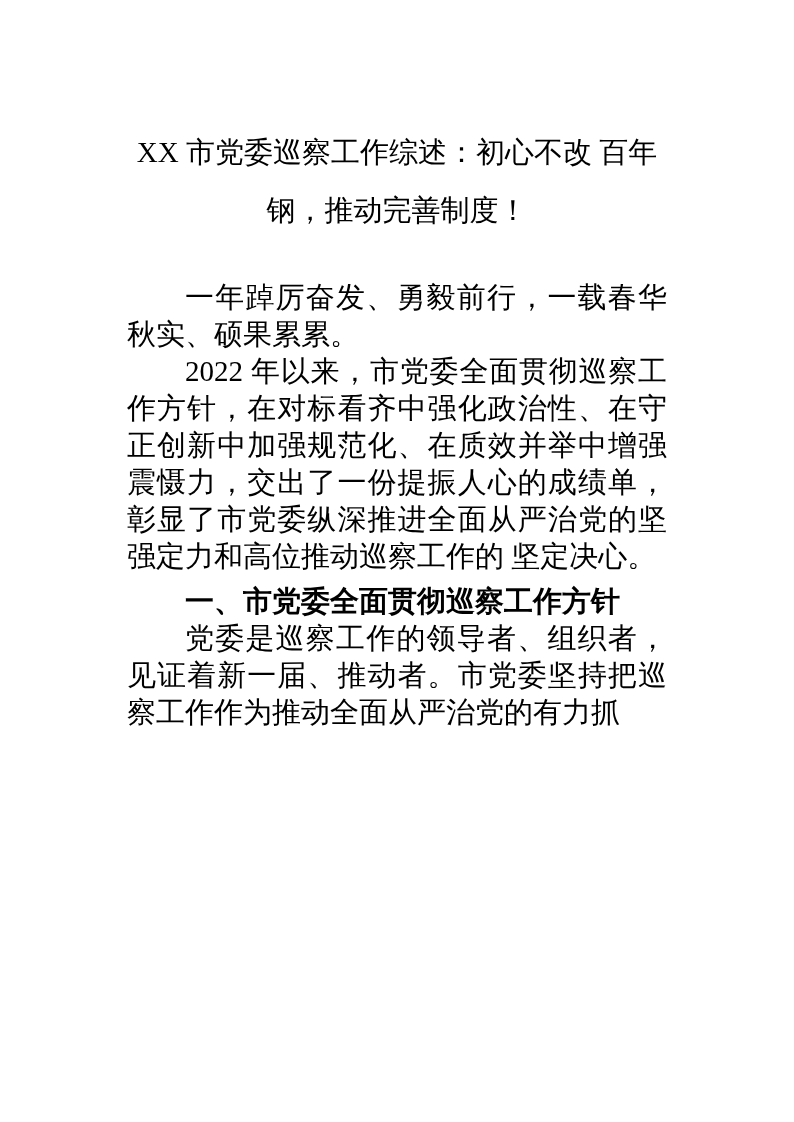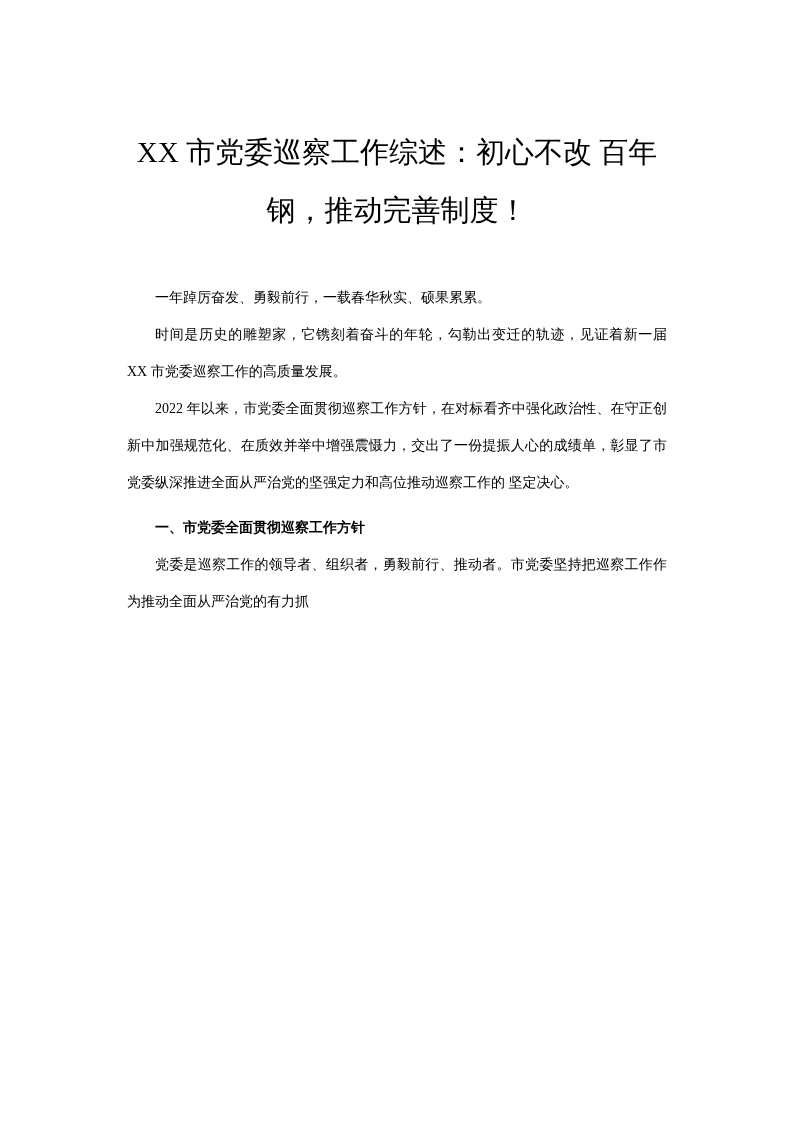--- a/index.html
+++ b/index.html
@@ -28,21 +28,21 @@
   .title-line {
     display: block;
     white-space: nowrap;
   }
   .doc-body {
     margin: 0 112px;
   }
   .para {
     margin: 0;
     font-family: "Liberation Serif", "DejaVu Serif", serif;
-    font-size: 14px;
+    font-size: 29px;
     line-height: 37px;
     text-align: justify;
     text-justify: inter-character;
     text-indent: 2em;
     color: #000000;
   }
   .para.heading {
     margin-top: 8px;
     font-family: "Liberation Sans", "DejaVu Sans", sans-serif;
     font-weight: 700;
@@ -54,19 +54,18 @@
 
 <div class="page">
 
   <h1 class="doc-title">
     <span class="title-line">XX 市党委巡察工作综述：初心不改 百年</span>
     <span class="title-line">钢，推动完善制度！</span>
   </h1>
 
   <div class="doc-body">
     <p class="para">一年踔厉奋发、勇毅前行，一载春华秋实、硕果累累。</p>
-    <p class="para">时间是历史的雕塑家，它镌刻着奋斗的年轮，勾勒出变迁的轨迹，见证着新一届 XX 市党委巡察工作的高质量发展。</p>
     <p class="para">2022 年以来，市党委全面贯彻巡察工作方针，在对标看齐中强化政治性、在守正创新中加强规范化、在质效并举中增强震慑力，交出了一份提振人心的成绩单，彰显了市党委纵深推进全面从严治党的坚强定力和高位推动巡察工作的 坚定决心。</p>
     <p class="para heading">一、市党委全面贯彻巡察工作方针</p>
-    <p class="para">党委是巡察工作的领导者、组织者，勇毅前行、推动者。市党委坚持把巡察工作作为推动全面从严治党的有力抓</p>
+    <p class="para">党委是巡察工作的领导者、组织者，见证着新一届、推动者。市党委坚持把巡察工作作为推动全面从严治党的有力抓</p>
   </div>
 
 </div>
 
 </body></html>

